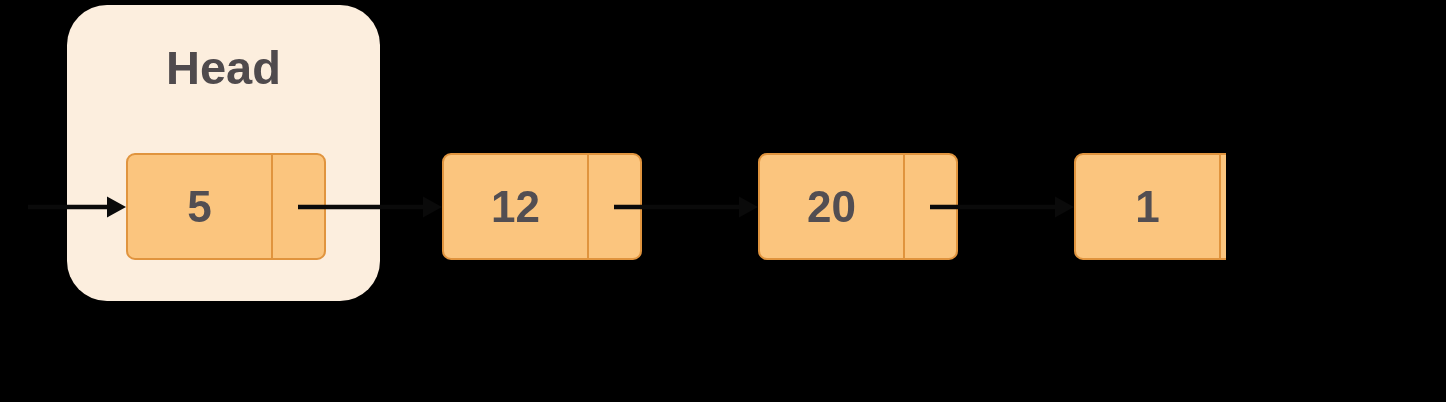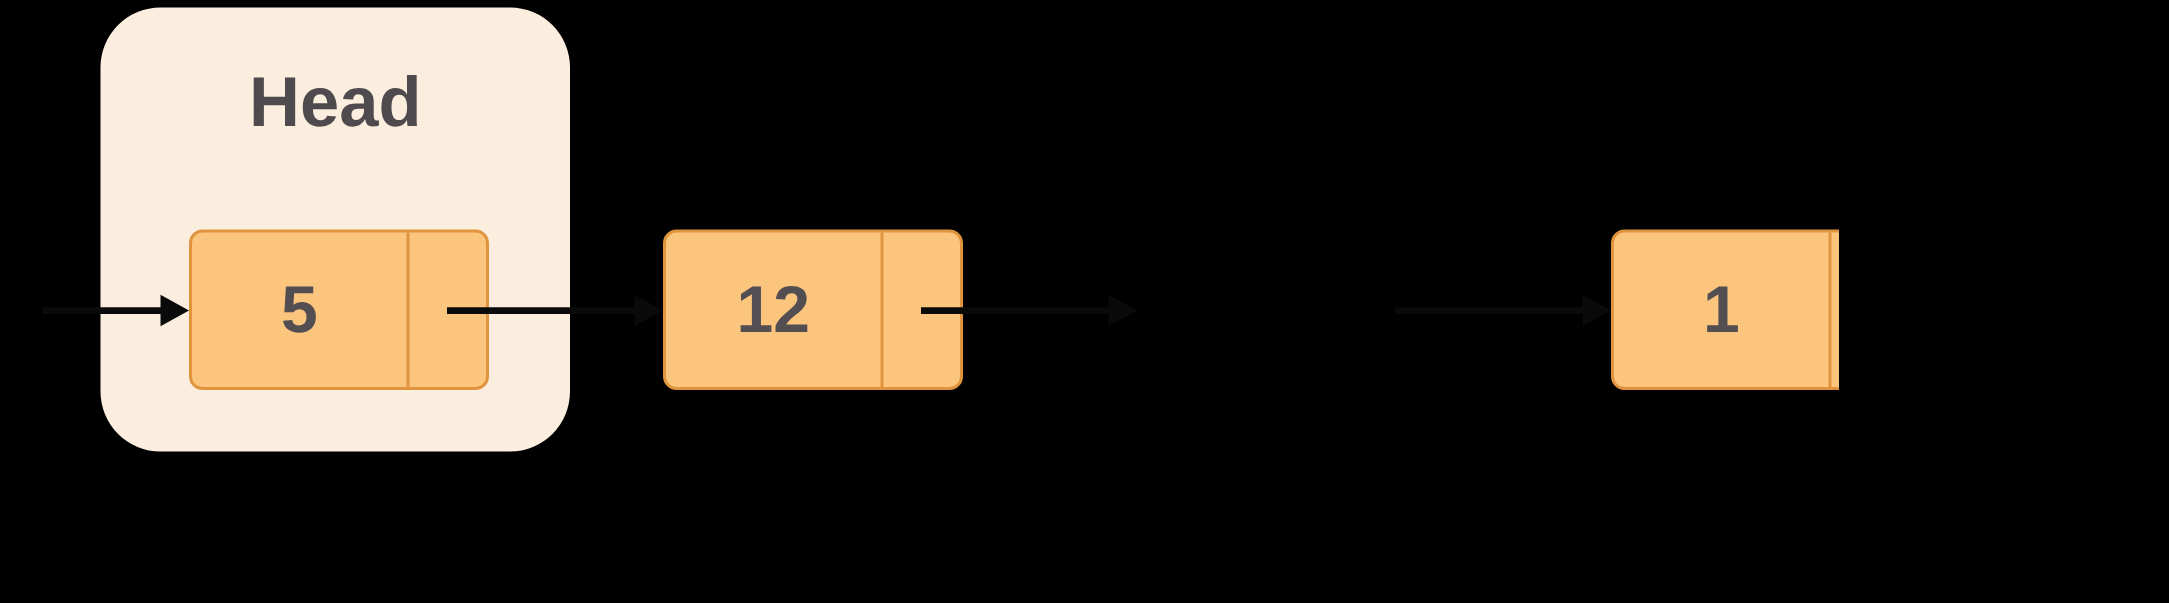--- a/index.html
+++ b/index.html
@@ -95,20 +95,24 @@
   <div class="node node-1">
     <div class="value">5</div>
     <div class="divider"></div>
   </div>
 
   <div class="node node-2">
     <div class="value">12</div>
     <div class="divider"></div>
   </div>
 
+  <div class="node node-3">
+    <div class="value">20</div>
+    <div class="divider"></div>
+  </div>
 
   <div class="node node-4">
     <div class="value">1</div>
     <div class="divider"></div>
   </div>
 
   <svg class="arrows-layer" viewBox="0 0 1446 402" xmlns="http://www.w3.org/2000/svg">
     <g>
       <line x1="28" y1="207" x2="110" y2="207"></line>
       <polygon points="126,207 107,196.5 107,217.5"></polygon>

